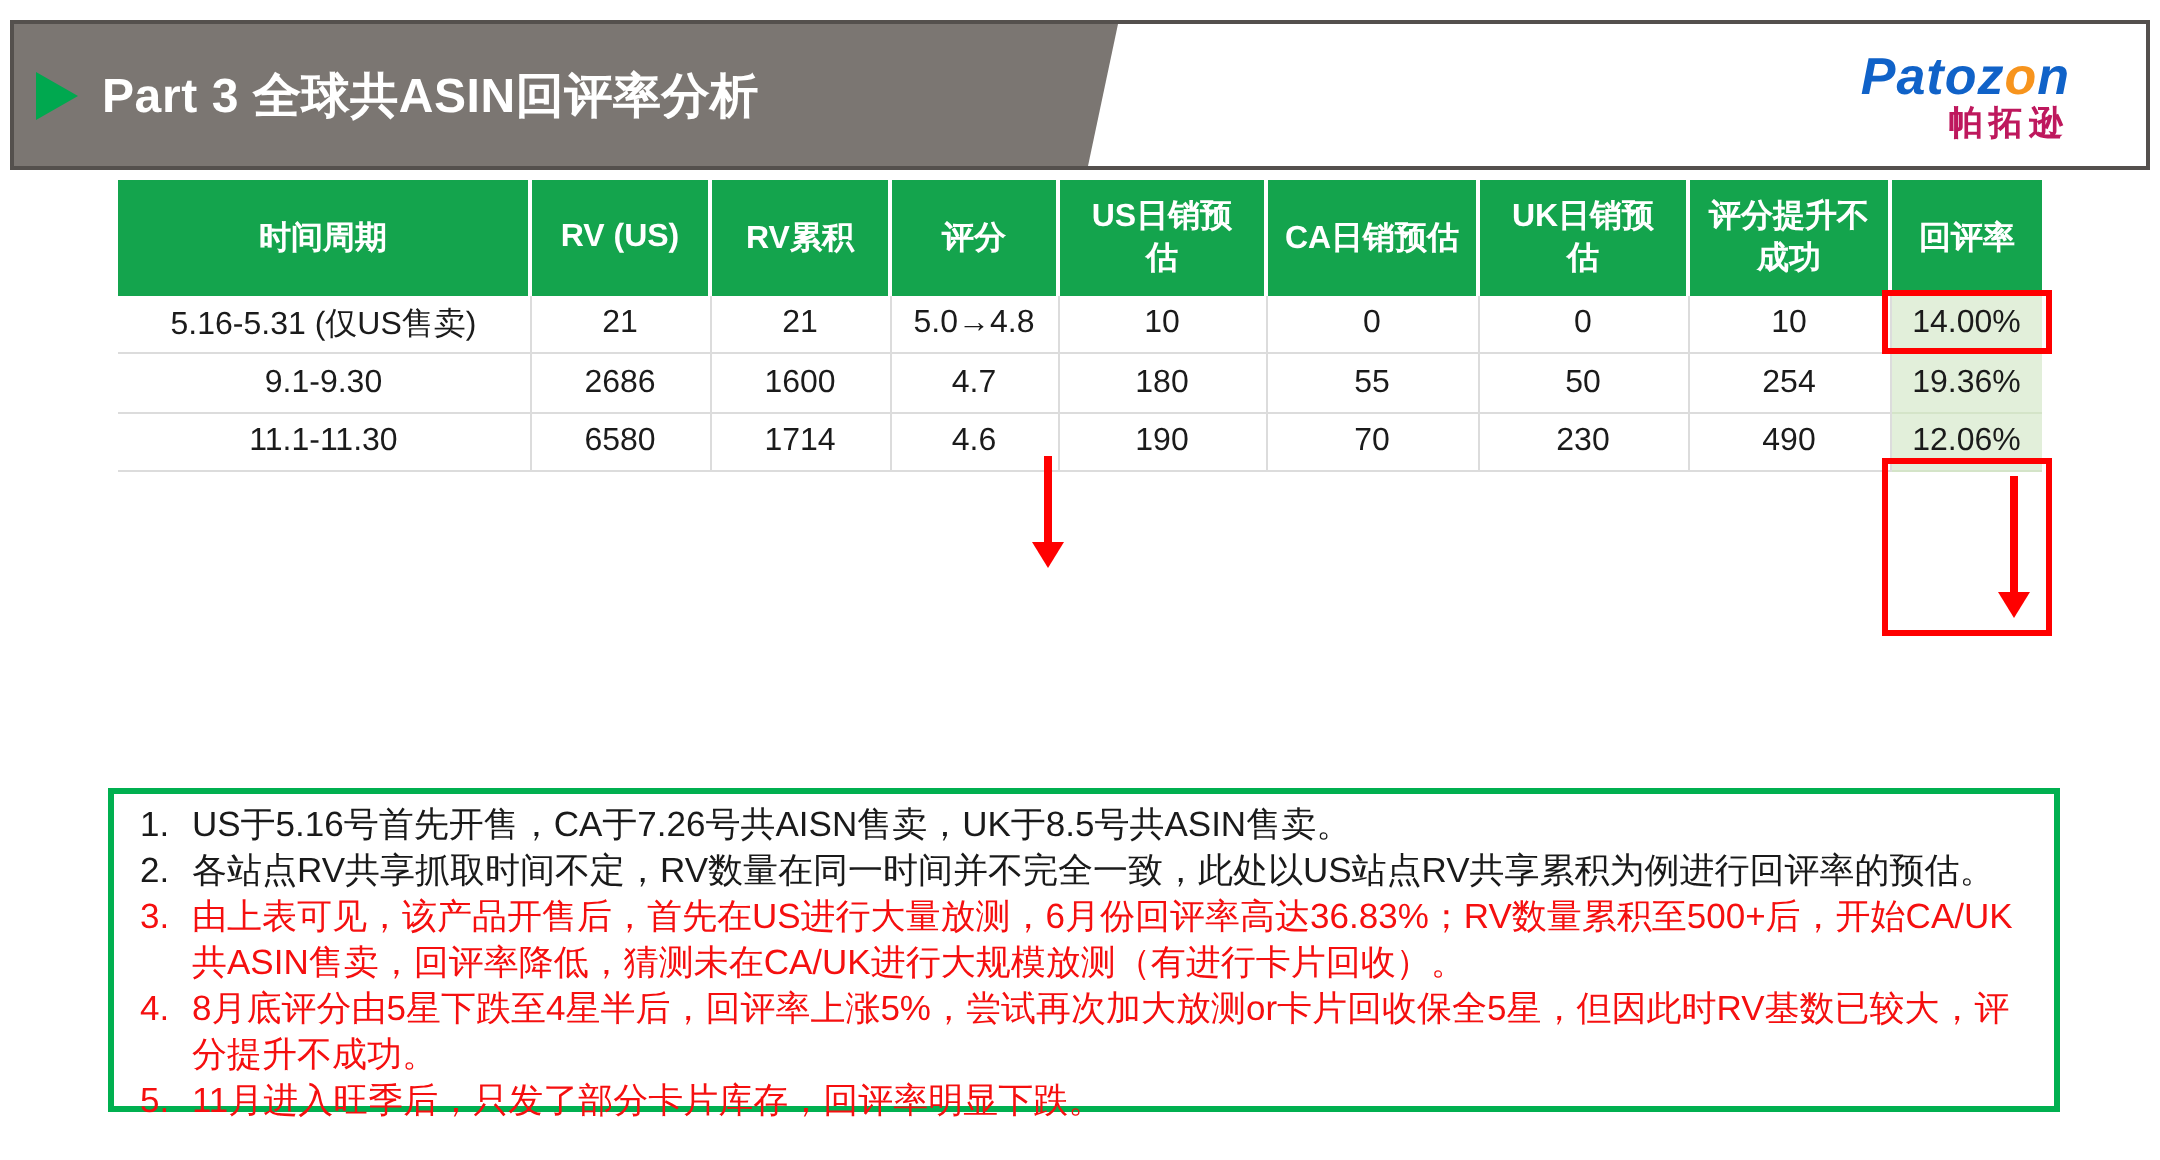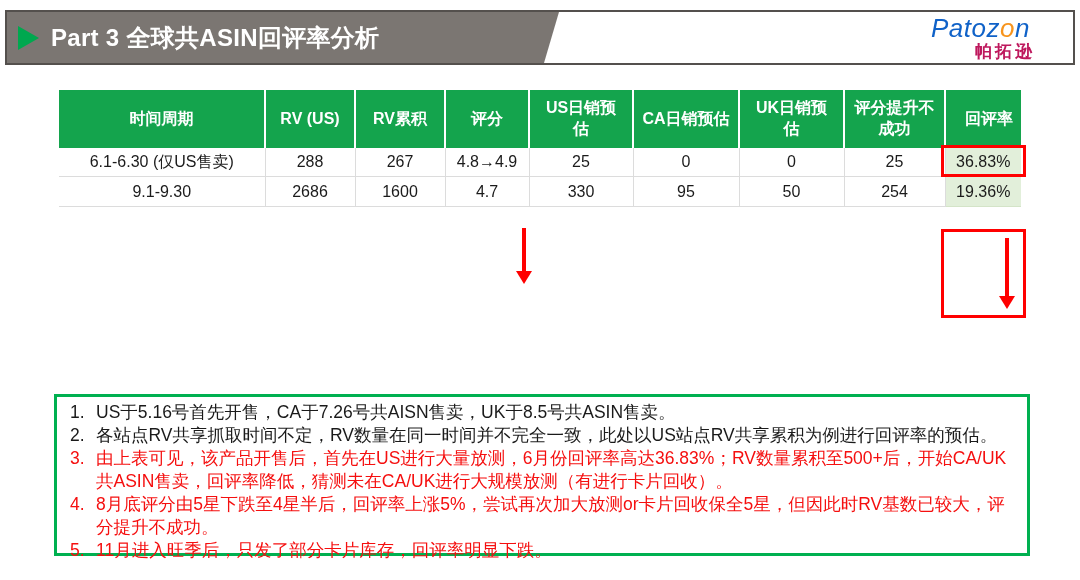--- a/index.html
+++ b/index.html
@@ -5,21 +5,21 @@
   html,body{margin:0;padding:0;background:#fff;}
   body{
     width:1080px;height:580px;overflow:hidden;position:relative;
     font-family:"Liberation Sans","DejaVu Sans",sans-serif;
     -webkit-font-smoothing:antialiased;
   }
   .slide{position:absolute;inset:0;background:#fff;}
 
   
   .topstrip{
-    position:absolute;left:5px;top:10px;width:1070px;height:55px;
+    position:absolute;left:5px;top:10px;width:1070px;height:75px;
     border:2px solid #54504d;box-sizing:border-box;background:#fff;
   }
   .graybar{
     position:absolute;left:0;top:0;height:100%;width:552px;background:#7b7672;
     clip-path:polygon(0 0,100% 0,calc(100% - 15px) 100%,0 100%);
     display:flex;align-items:center;
   }
   .tri{
     width:0;height:0;margin-left:11px;
     border-left:21px solid #00a84f;
@@ -28,36 +28,36 @@
   }
   .bar-title{
     color:#fff;font-weight:bold;font-size:24px;margin-left:12px;
     letter-spacing:0.3px;white-space:nowrap;
   }
   .logo{
     position:absolute;right:38px;top:50%;transform:translateY(-50%);
     text-align:left;line-height:1.05;
   }
   .logo-en{
-    font-size:26px;font-weight:normal;font-style:italic;color:#1062c8;
+    font-size:26px;font-weight:bold;font-style:italic;color:#1062c8;
     letter-spacing:0.5px;
   }
   .logo-en .o{color:#f7941d;}
   .logo-cn{
     font-size:17px;font-weight:bold;color:#be185d;letter-spacing:3px;margin-top:1px;margin-left:44px;
   }
 
   
   .tbl-wrap{position:absolute;left:59px;top:90px;width:962px;}
   table{border-collapse:collapse;table-layout:fixed;width:962px;}
   th{
     background:#14a44d;color:#fff;font-weight:bold;font-size:16px;
     height:30px;border-right:2px solid #fff;padding:8px;text-align:center;
   }
-  th:last-child{border-right:none;text-align:right;}
+  th:last-child{border-right:none;}
   td{
     height:28.4px;font-size:16px;color:#1b1b1b;text-align:center;
     border:1px solid #dcdcdc;background:#fff;padding:0;
   }
   tr td:first-child{border-left:none;}
   tr td:last-child{border-right:none;}
   tr:first-child td{border-top:none;}
   td.hl{background:#e2efda;border-color:#d4e4c8;}
 
   
@@ -124,40 +124,51 @@
             <th>评分</th>
             <th>US日销预估</th>
             <th>CA日销预估</th>
             <th>UK日销预估</th>
             <th>评分提升不成功</th>
             <th>回评率</th>
           </tr>
         </thead>
       <tbody id="tbody">
           <tr>
-            <td>6.1-6.30 (仅US售卖)</td>
-            <td>288</td>
-            <td>267</td>
-            <td>4.8→4.9</td>
-            <td>25</td>
+            <td>5.16-5.31 (仅US售卖)</td>
+            <td>21</td>
+            <td>21</td>
+            <td>5.0→4.8</td>
+            <td>10</td>
             <td>0</td>
             <td>0</td>
-            <td>25</td>
-            <td class="hl">36.83%</td>
+            <td>10</td>
+            <td class="hl">14.00%</td>
           </tr>
           <tr>
             <td>9.1-9.30</td>
             <td>2686</td>
             <td>1600</td>
             <td>4.7</td>
-            <td>330</td>
-            <td>95</td>
+            <td>180</td>
+            <td>55</td>
             <td>50</td>
             <td>254</td>
             <td class="hl">19.36%</td>
+          </tr>
+          <tr>
+            <td>11.1-11.30</td>
+            <td>6580</td>
+            <td>1714</td>
+            <td>4.6</td>
+            <td>190</td>
+            <td>70</td>
+            <td>230</td>
+            <td>490</td>
+            <td class="hl">12.06%</td>
           </tr>
         </tbody>
     </table>
   </div>
 
   <div class="red-box box-june"></div>
   <div class="red-box box-augoct"></div>
   <div class="red-arrow arrow-score">
     <div class="shaft"></div>
     <div class="head"></div>

